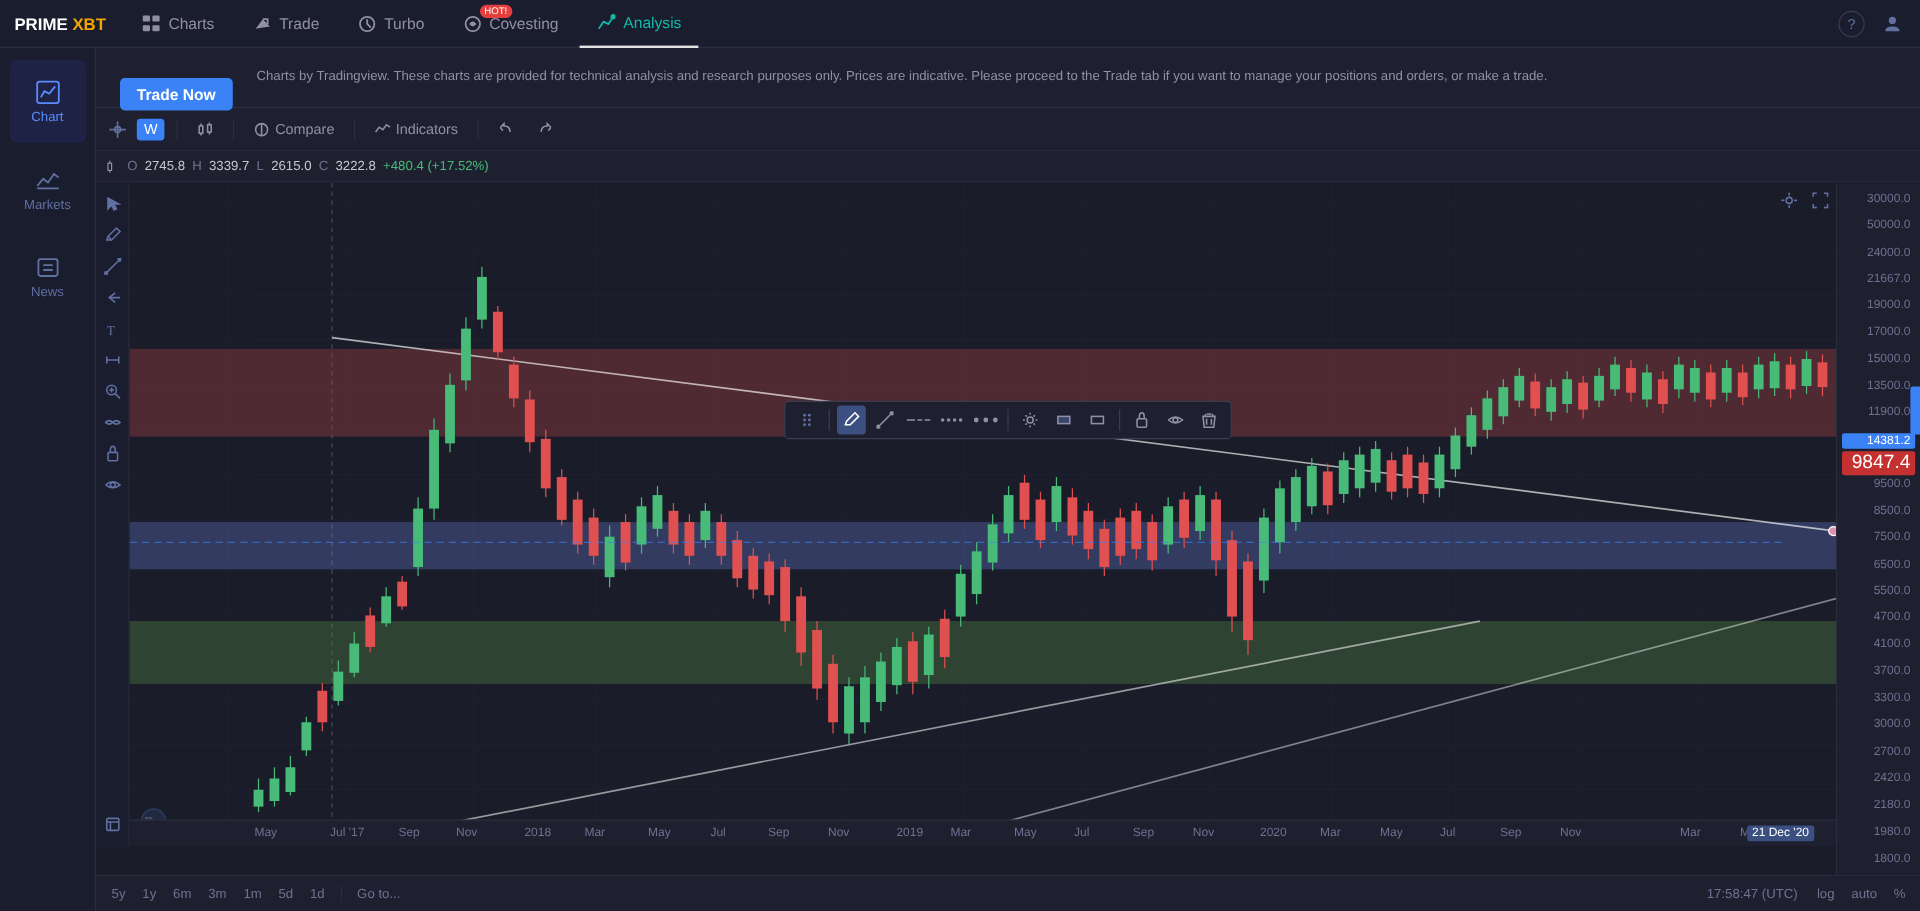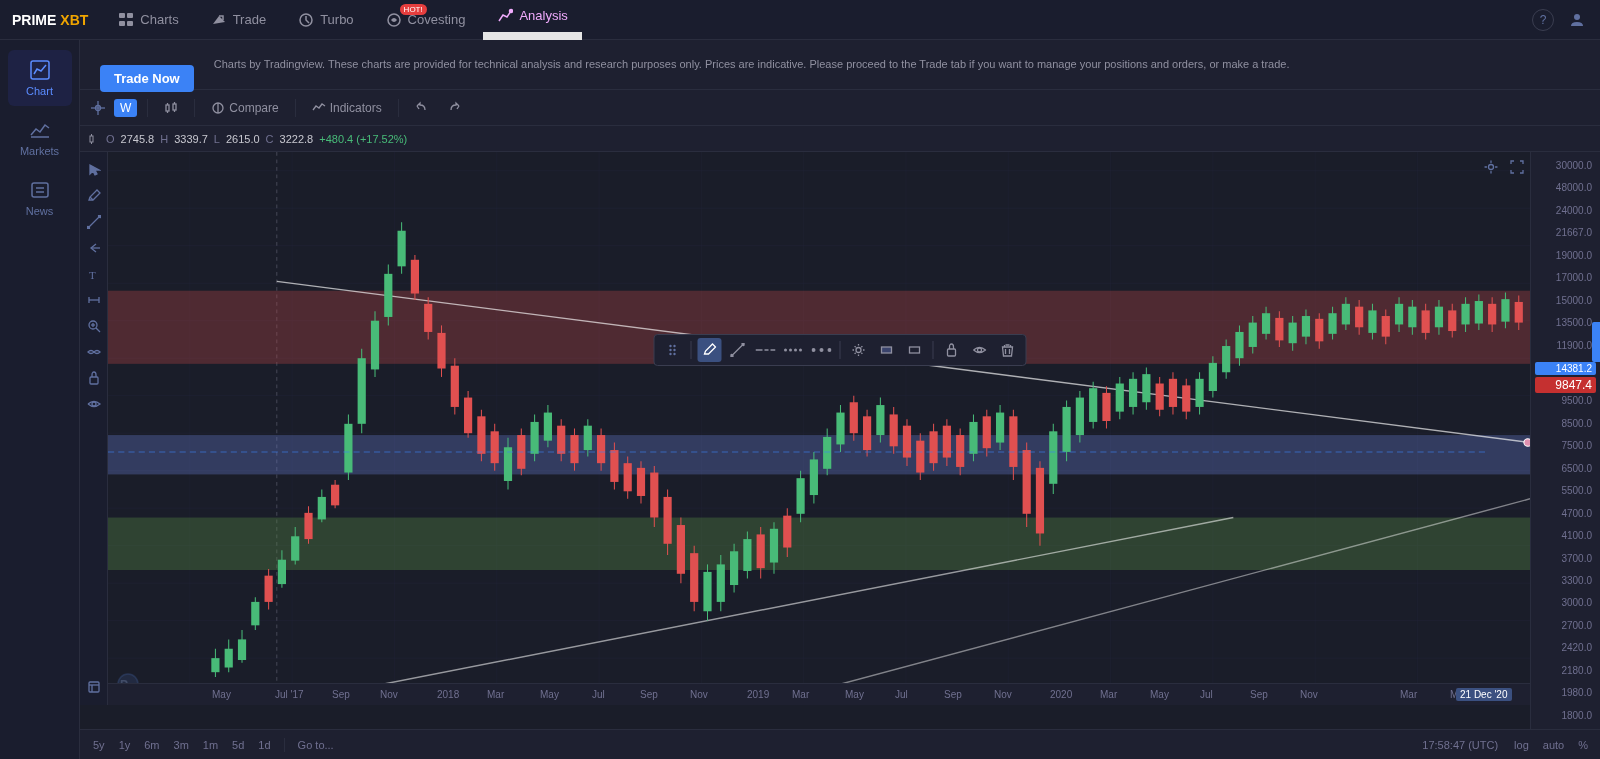--- a/index.html
+++ b/index.html
@@ -10,33 +10,33 @@
       display: flex; align-items: center; height: 40px; background: #1a1d2e;
       border-bottom: 1px solid #2a2d3e; padding: 0 12px; gap: 4px;
     }
     .logo { display: flex; align-items: center; gap: 4px; margin-right: 12px; }
     .logo-prime { color: #fff; font-weight: 700; font-size: 14px; }
     .logo-xbt { color: #f0a500; font-weight: 700; font-size: 14px; }
     .nav-item {
       display: flex; align-items: center; gap: 6px; padding: 0 14px; height: 40px;
       color: #9090a0; cursor: pointer; font-size: 13px; position: relative;
     }
-    .nav-item.active { color: #f0abfc; border-bottom: 8px solid #e5e5e5; text-align: center; }
+    .nav-item.active { color: #14b8a6; border-bottom: 2px solid #e5e5e5; text-align: center; }
     .nav-icon { width: 16px; height: 16px; }
     .nav-right { margin-left: auto; display: flex; gap: 12px; align-items: center; }
 
     
     .sidebar {
       position: absolute; left: 0; top: 40px; width: 80px; height: 719px;
       background: #1a1d2e; border-right: 1px solid #2a2d3e;
       display: flex; flex-direction: column; align-items: center; padding-top: 10px; gap: 4px;
     }
     .sidebar-item {
       display: flex; flex-direction: column; align-items: center; justify-content: center;
-      width: 64px; height: 56px; border-radius: 6px; cursor: pointer;
+      width: 64px; height: 69px; border-radius: 6px; cursor: pointer;
       color: #6070a0; font-size: 11px; gap: 4px;
     }
     .sidebar-item.active { background: #1e2244; color: #5b8cff; }
     .sidebar-icon { width: 22px; height: 22px; }
 
     
     .main { position: absolute; left: 80px; top: 40px; right: 0; bottom: 0; display: flex; flex-direction: column; }
 
     
     .toolbar {
@@ -107,21 +107,21 @@
       position: absolute; right: 0; top: 0; width: 70px; height: 100%;
       background: #1e2030; border-left: 1px solid #2a2d3e;
       display: flex; flex-direction: column; justify-content: space-between;
       padding: 8px 4px; font-size: 10px; color: #707090;
     }
     .price-label { text-align: right; padding-right: 4px; }
     .price-highlight {
       background: #3b82f6; color: #fff; padding: 1px 4px; border-radius: 2px;
       font-size: 10px; text-align: right;
     }
-    .price-highlight-red { background: #c53030; color: #fff; padding: 1px 4px; border-radius: 2px; font-size: 12px; text-align: right; }
+    .price-highlight-red { background: #c53030; color: #fff; padding: 1px 4px; border-radius: 2px; font-size: 16px; text-align: right; }
 
     
     .time-axis {
       height: 24px; background: #1e2030; border-top: 1px solid #2a2d3e;
       display: flex; align-items: center; padding: 0 0 0 8px;
       font-size: 10px; color: #707090; position: relative;
     }
     .time-label { position: absolute; padding-left: 24px; }
     .time-highlight {
       background: #3b5080; color: #fff; padding: 1px 4px; border-radius: 2px; font-size: 10px;
@@ -785,21 +785,21 @@
       </div>
       <div class="chart-tr-btn">
         <svg width="14" height="14" viewBox="0 0 14 14" fill="none" stroke="currentColor" stroke-width="1.3">
             <path d="M1 4 L1 1 L4 1 M10 1 L13 1 L13 4 M1 10 L1 13 L4 13 M10 13 L13 13 L13 10"></path>
           </svg>
       </div>
     </div>
 
     <div class="price-scale">
       <span class="price-label">30000.0</span>
-      <span class="price-label">48000.0</span>
+      <span class="price-label">50000.0</span>
       <span class="price-label">24000.0</span>
       <span class="price-label">21667.0</span>
       <span class="price-label">19000.0</span>
       <span class="price-label">17000.0</span>
       <span class="price-label">15000.0</span>
       <span class="price-label">13500.0</span>
       <span class="price-label">11900.0</span>
       <div style="display:flex;flex-direction:column;gap:2px;">
         <span class="price-highlight">14381.2</span>
         <span class="price-highlight-red">9847.4</span>

